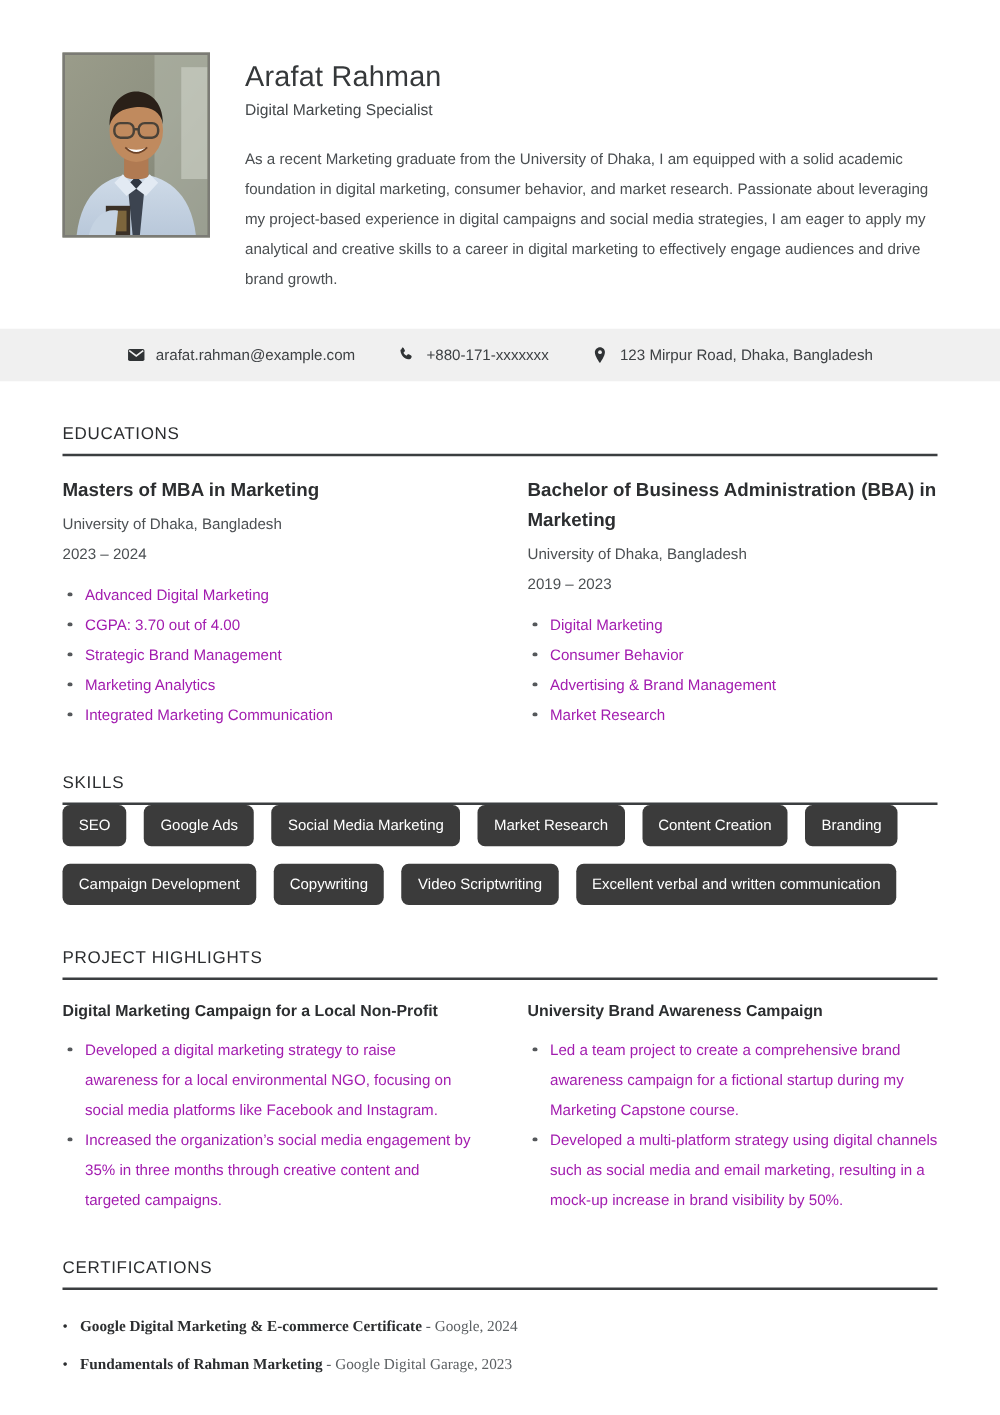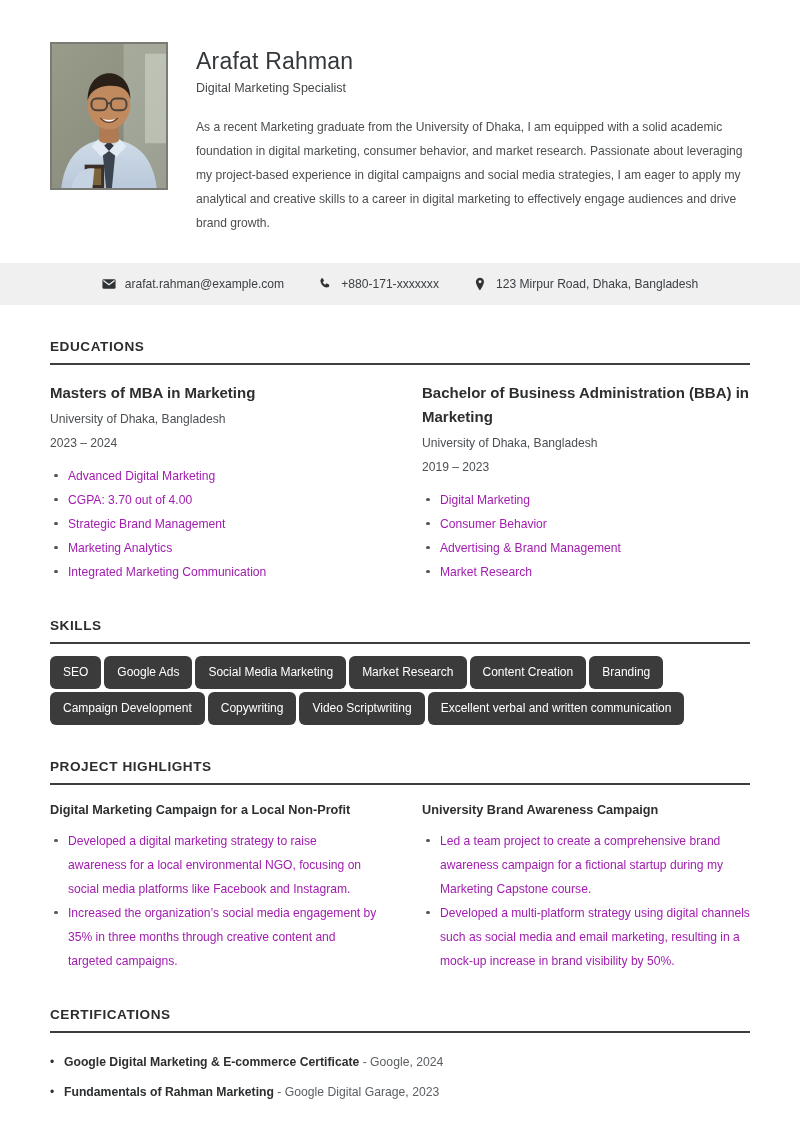--- a/index.html
+++ b/index.html
@@ -97,21 +97,21 @@
   }
   .contact-item .ic svg { display: block; }
 
   
   .body-wrap { padding: 0 50px; }
 
   .section { margin-top: 34px; }
 
   .section-title {
     font-size: 13.6px;
-    font-weight: 700;
+    font-weight: 400;
     letter-spacing: .55px;
     color: #2b2d2f;
     text-transform: uppercase;
   }
 
   .rule {
     height: 0;
     border-top: 2px solid #3b3e40;
     margin-top: 9px;
   }
@@ -161,22 +161,22 @@
     width: 3.5px;
     height: 3.5px;
     border-radius: 50%;
     background: #55585b;
   }
 
   
   .pills {
     display: flex;
     flex-wrap: wrap;
-    gap: 3px;
-    margin-top: 12px;
+    gap: 14px;
+    margin-top: 0;
   }
   .pill {
     background: #3b3b3b;
     color: #ffffff;
     font-size: 12px;
     line-height: 1;
     padding: 10px 13px 11px 13px;
     border-radius: 6px;
     white-space: nowrap;
   }
@@ -194,20 +194,21 @@
   .cert-list {
     list-style: none;
     margin-top: 14px;
   }
   .cert-list li {
     position: relative;
     padding-left: 14px;
     font-size: 12.2px;
     line-height: 30px;
     color: #55585b;
+    font-family: Liberation Serif, serif;
   }
   .cert-list li::before {
     content: "\2022";
     position: absolute;
     left: 0;
     top: 0;
     color: #2c2e30;
     font-size: 12px;
   }
   .cert-name {

